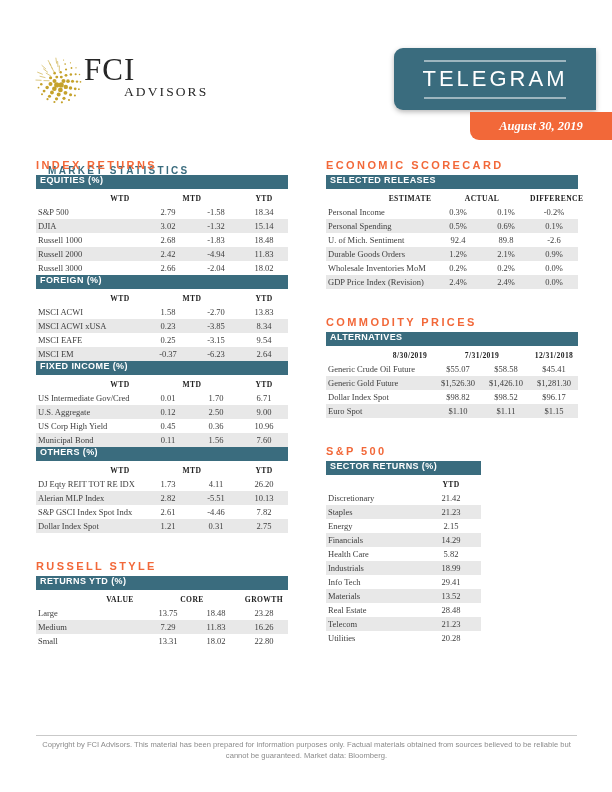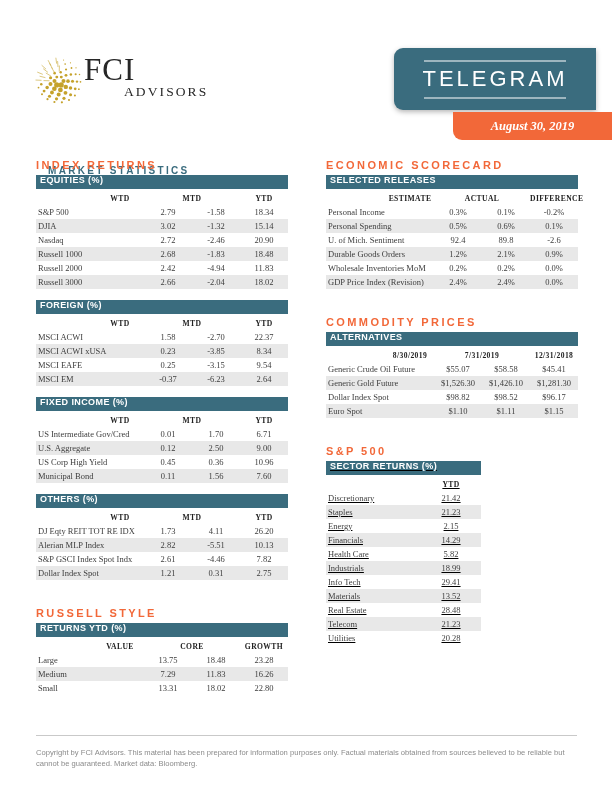--- a/index.html
+++ b/index.html
@@ -13,53 +13,53 @@
   .logo-text{display:flex;flex-direction:column;margin-top:1px;}
   .logo-fci{font:400 31px/29px "Liberation Serif",serif;color:#272727;letter-spacing:1px;}
   .logo-advisors{font:400 13.5px/15px "Liberation Serif",serif;color:#272727;letter-spacing:2.1px;margin-left:40px;}
 
   .telegram{position:absolute;top:48px;right:16px;width:202px;height:62px;background:#3A6C7E;
             border-radius:9px 0 0 9px;display:flex;flex-direction:column;justify-content:center;
             align-items:center;box-shadow:0 2px 5px rgba(50,50,50,.35);}
   .telegram .rule{width:142px;height:2px;background:rgba(255,255,255,.5);}
   .telegram .word{font:400 22px "Liberation Sans",sans-serif;color:#ffffff;letter-spacing:3px;
                   margin:4px 0 5px 0;}
-  .date-strip{position:absolute;top:112px;right:0;width:159px;height:28px;background:#F26839;
+  .date-strip{position:absolute;top:112px;right:0;width:142px;height:28px;background:#F26839;
               border-radius:0 0 0 9px;display:flex;align-items:center;justify-content:center;}
   .date-strip span{font:italic 700 12.5px "Liberation Serif",serif;color:#ffffff;}
 
   .page-title{position:absolute;left:32px;top:149px;margin:16px;
               font:700 10px "Liberation Sans",sans-serif;color:#3A6C7E;letter-spacing:2.3px;}
 
   
   .col{position:absolute;top:160px;width:252px;}
   .col-left{left:36px;}
   .col-right{left:326px;}
   .group + .group{margin-top:28px;}
   .group-title{margin:0 0 4px 0;font:700 11px/11px "Liberation Sans",sans-serif;
                color:#F26839;letter-spacing:2.4px;}
 
   
   .tbl{width:252px;}
-  .tbl + .tbl{margin-top:11px;}
-  .tbl.narrow{width:155px;text-decoration:underline;}
+  .tbl + .tbl{}
+  .tbl.narrow{width:155px;}
   .t-bar{height:14px;line-height:14px;background:#3A6C7E;color:#ffffff;
          font:700 9px "Liberation Sans",sans-serif;letter-spacing:.4px;padding-left:4px;
          box-sizing:border-box;}
   .t-head,.t-row{display:flex;height:14px;line-height:14.5px;align-items:center;}
   .t-head{font:600 7.6px "Liberation Serif",serif;color:#222222;letter-spacing:.4px;margin-top:2px;gap:24px;}
   .t-label{flex:1;padding-left:2px;box-sizing:border-box;white-space:nowrap;}
   .t-cell{width:48px;text-align:center;white-space:nowrap;}
   .tbl.narrow .t-cell{width:60px;}
   .t-row{font:400 8.5px "Liberation Serif",serif;color:#3d3d3d;}
   .t-body .t-row:nth-child(even){background:#E8E8E8;}
 
   
   .footer{position:absolute;left:36px;right:35px;top:735px;border-top:1px solid #c9c9c9;
-          padding-top:12px;font:7.6px/10.5px "Liberation Sans",sans-serif;color:#8b8b8b;}
+          padding-top:4px;font:7.6px/10.5px "Liberation Sans",sans-serif;color:#8b8b8b;text-align:center;}
 </style>
 </head>
 <body>
 
 <div class="page">
 
   <div class="logo">
     <svg width="50" height="54" viewBox="0 0 50 54">
         <circle cx="20.500159036878962" cy="26.96216738684783" r="2.019325108027175" fill="#C5A22B"></circle>
         <circle cx="22.782843522520807" cy="23.08410710637126" r="1.4376160659556894" fill="#C5A22B"></circle>
@@ -158,26 +158,20 @@
               <div class="t-cell">-1.58</div>
               <div class="t-cell">18.34</div>
             </div>
             <div class="t-row">
               <div class="t-label">DJIA</div>
               <div class="t-cell">3.02</div>
               <div class="t-cell">-1.32</div>
               <div class="t-cell">15.14</div>
             </div>
             <div class="t-row">
-              <div class="t-label">Nasdaq</div>
-              <div class="t-cell">2.72</div>
-              <div class="t-cell">-2.46</div>
-              <div class="t-cell">20.90</div>
-            </div>
-            <div class="t-row">
               <div class="t-label">Russell 1000</div>
               <div class="t-cell">2.68</div>
               <div class="t-cell">-1.83</div>
               <div class="t-cell">18.48</div>
             </div>
             <div class="t-row">
               <div class="t-label">Russell 2000</div>
               <div class="t-cell">2.42</div>
               <div class="t-cell">-4.94</div>
               <div class="t-cell">11.83</div>
@@ -196,21 +190,21 @@
             <div class="t-label"></div>
             <div class="t-cell">WTD</div>
             <div class="t-cell">MTD</div>
             <div class="t-cell">YTD</div>
           </div>
           <div class="t-body">
             <div class="t-row">
               <div class="t-label">MSCI ACWI</div>
               <div class="t-cell">1.58</div>
               <div class="t-cell">-2.70</div>
-              <div class="t-cell">22.37</div>
+              <div class="t-cell">13.83</div>
             </div>
             <div class="t-row">
               <div class="t-label">MSCI ACWI xUSA</div>
               <div class="t-cell">0.23</div>
               <div class="t-cell">-3.85</div>
               <div class="t-cell">8.34</div>
             </div>
             <div class="t-row">
               <div class="t-label">MSCI EAFE</div>
               <div class="t-cell">0.25</div>

